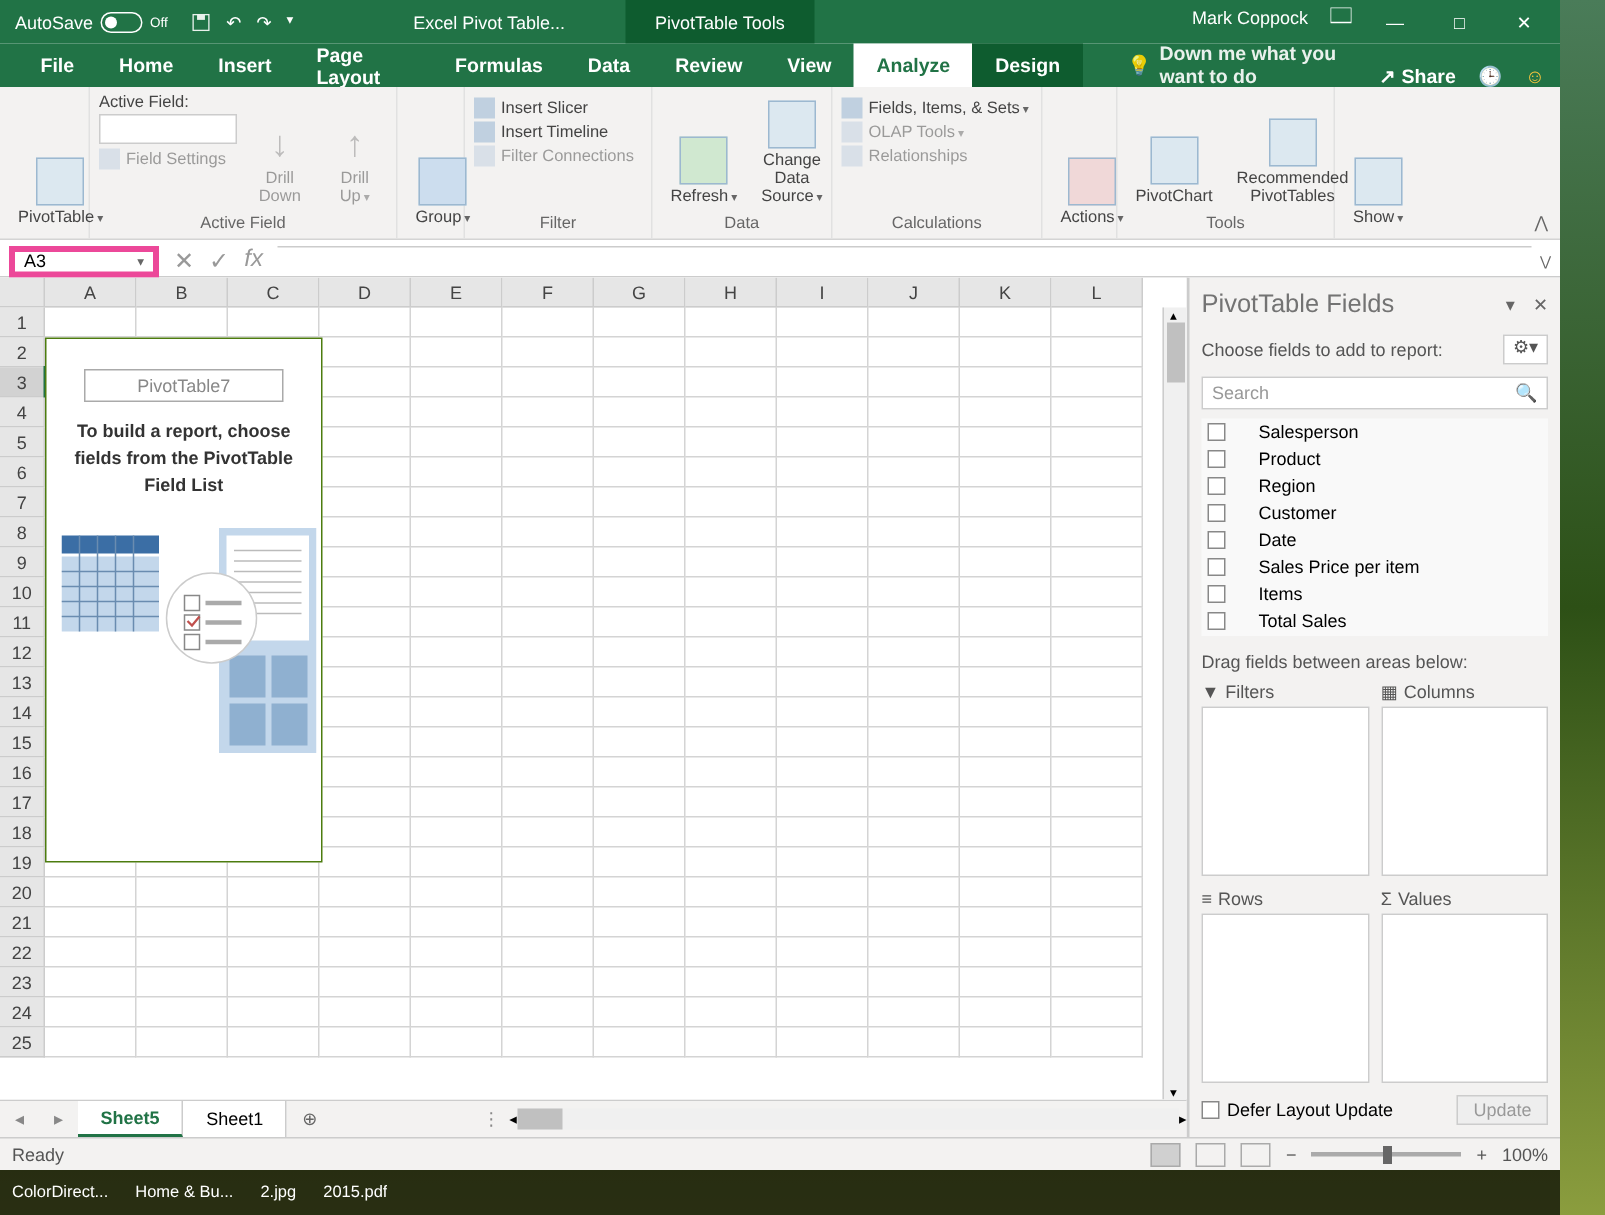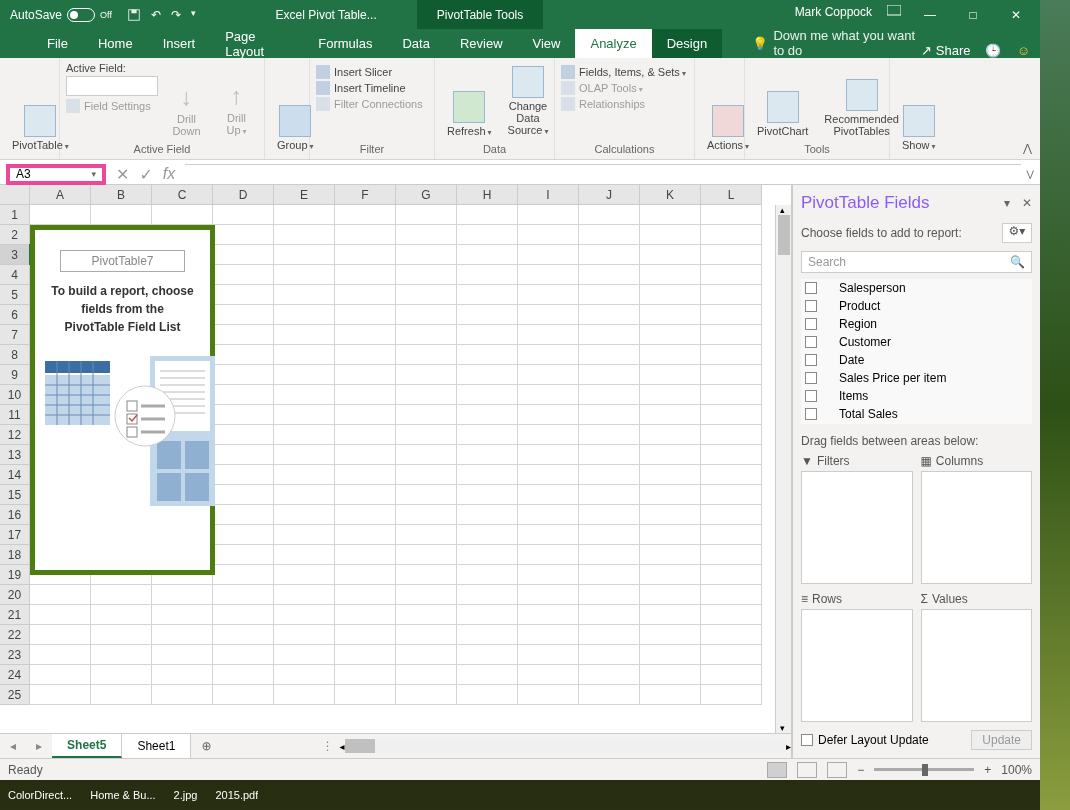--- a/index.html
+++ b/index.html
@@ -10,21 +10,21 @@
 .titlebar .autosave { margin-left: 10px; display: flex; align-items: center; gap: 5px; }
 .toggle { width: 28px; height: 14px; border: 1px solid #fff; border-radius: 7px; position: relative; }
 .toggle::after { content: ''; position: absolute; width: 8px; height: 8px; background: #fff; border-radius: 50%; top: 2px; left: 2px; }
 .qat { margin-left: 15px; display: flex; gap: 10px; }
 .qat-icon { width: 14px; height: 14px; opacity: 0.9; }
 .title-doc { margin-left: 80px; }
 .contextual-tab { background: #0e5c2f; padding: 0 20px; height: 100%; display: flex; align-items: center; margin-left: 40px; }
 .user { margin-left: auto; margin-right: 10px; display: flex; align-items: flex-start; gap: 15px; }
 .winbtn { width: 28px; height: 20px; display: flex; align-items: center; justify-content: center; }
 
-.tabbar { height: 29px; background: #217346; display: flex; align-items: flex-end; padding-left: 32px; color: #fff; font-size: 13px; }
+.tabbar { height: 29px; background: #217346; display: flex; align-items: flex-end; padding-left: 12px; color: #fff; font-size: 13px; font-weight: bold; }
 .tab { padding: 0 15px; height: 29px; display: flex; align-items: center; cursor: pointer; }
 .tab.active { background: #fff; color: #217346; }
 .tellme { margin-left: 30px; opacity: 0.9; display: flex; align-items: center; gap: 5px; }
 .share-group { margin-left: auto; margin-right: 10px; display: flex; gap: 15px; align-items: center; }
 
 .ribbon { height: 102px; background: #f3f2f1; border-bottom: 1px solid #d4d4d4; display: flex; font-size: 11px; color: #444; }
 .ribbon-group { border-right: 1px solid #e1e1e1; padding: 4px 6px; display: flex; flex-direction: column; }
 .rg-content { flex: 1; display: flex; gap: 4px; }
 .rg-label { text-align: center; color: #666; padding-top: 2px; }
 .big-btn { display: flex; flex-direction: column; align-items: center; justify-content: flex-end; padding: 4px 6px; gap: 2px; text-align: center; }
@@ -45,36 +45,36 @@
 .colheaders { display: flex; height: 20px; position: sticky; top: 0; }
 .corner { width: 30px; background: #e6e6e6; border-right: 1px solid #ccc; border-bottom: 1px solid #ccc; }
 .colh { width: 61px; background: #e6e6e6; border-right: 1px solid #ccc; border-bottom: 1px solid #ccc; text-align: center; font-size: 12px; line-height: 20px; color: #444; }
 .rows { position: relative; }
 .row { display: flex; height: 20px; }
 .rowh { width: 30px; background: #e6e6e6; border-right: 1px solid #ccc; border-bottom: 1px solid #ccc; text-align: center; font-size: 12px; line-height: 20px; color: #444; }
 .cell { width: 61px; border-right: 1px solid #d4d4d4; border-bottom: 1px solid #d4d4d4; }
 .vscroll { position: absolute; right: 0; top: 20px; bottom: 0; width: 16px; background: #f0f0f0; border-left: 1px solid #ccc; }
 .vscroll .thumb { position: absolute; top: 10px; width: 12px; left: 2px; height: 40px; background: #c0c0c0; }
 
-.pivot-placeholder { position: absolute; left: 30px; top: 40px; width: 185px; height: 350px; background: #fff; border: 5px solid #4d7c0f; padding: 10px; font-size: 12px; text-align: center; }
+.pivot-placeholder { position: absolute; left: 30px; top: 40px; width: 185px; height: 350px; background: #fff; border: 1px solid #4d7c0f; padding: 10px; font-size: 12px; text-align: center; }
 .pivot-ph-title { border: 1px solid #aaa; padding: 3px; color: #888; margin: 10px 15px; }
 .pivot-ph-text { margin: 10px 5px; font-weight: 600; color: #333; line-height: 1.5; }
 .pivot-ph-img { margin-top: 20px; height: 150px; position: relative; }
 
 .sheettabs { height: 25px; display: flex; align-items: center; background: #f3f2f1; border-top: 1px solid #ccc; font-size: 12px; }
 .st-nav { padding: 0 10px; color: #888; }
 .st-tab { padding: 0 15px; height: 100%; display: flex; align-items: center; border-right: 1px solid #ccc; background: #fff; }
 .st-tab.active { border-bottom: 2px solid #217346; color: #217346; font-weight: 600; }
 .st-new { padding: 0 10px; color: #666; }
 .hscroll { flex: 1; margin-left: 100px; display: flex; align-items: center; }
 .hscroll-track { flex: 1; height: 14px; background: #f0f0f0; position: relative; }
 
 .fields-pane { width: 248px; background: #f3f2f1; border-left: 1px solid #ccc; display: flex; flex-direction: column; font-size: 12px; padding: 8px; }
 .fp-header { display: flex; align-items: center; justify-content: space-between; margin-bottom: 10px; }
-.fp-title { font-size: 17px; color: #8b5cf6; }
+.fp-title { font-size: 17px; color: #737373; }
 .fp-close { color: #666; }
 .fp-desc { color: #555; margin-bottom: 8px; display: flex; justify-content: space-between; align-items: center; }
 .fp-gear { width: 30px; height: 20px; border: 1px solid #ccc; background: #fff; text-align: center; }
 .fp-search { height: 22px; border: 1px solid #ccc; background: #fff; display: flex; align-items: center; padding: 0 6px; color: #999; margin-bottom: 6px; }
 .fp-fields { height: 145px; border: 0px solid #ccc; background: #f9f9f9; overflow-y: auto; position: relative; }
 .fp-field { display: flex; align-items: center; gap: 22px; padding: 2px 4px; }
 .fp-chk { width: 12px; height: 12px; border: 1px solid #888; background: #fff; }
 .fp-areas-desc { margin: 10px 0 6px; color: #555; }
 .fp-areas { display: grid; grid-template-columns: 1fr 1fr; gap: 8px; flex: 1; }
 .fp-area { display: flex; flex-direction: column; }

